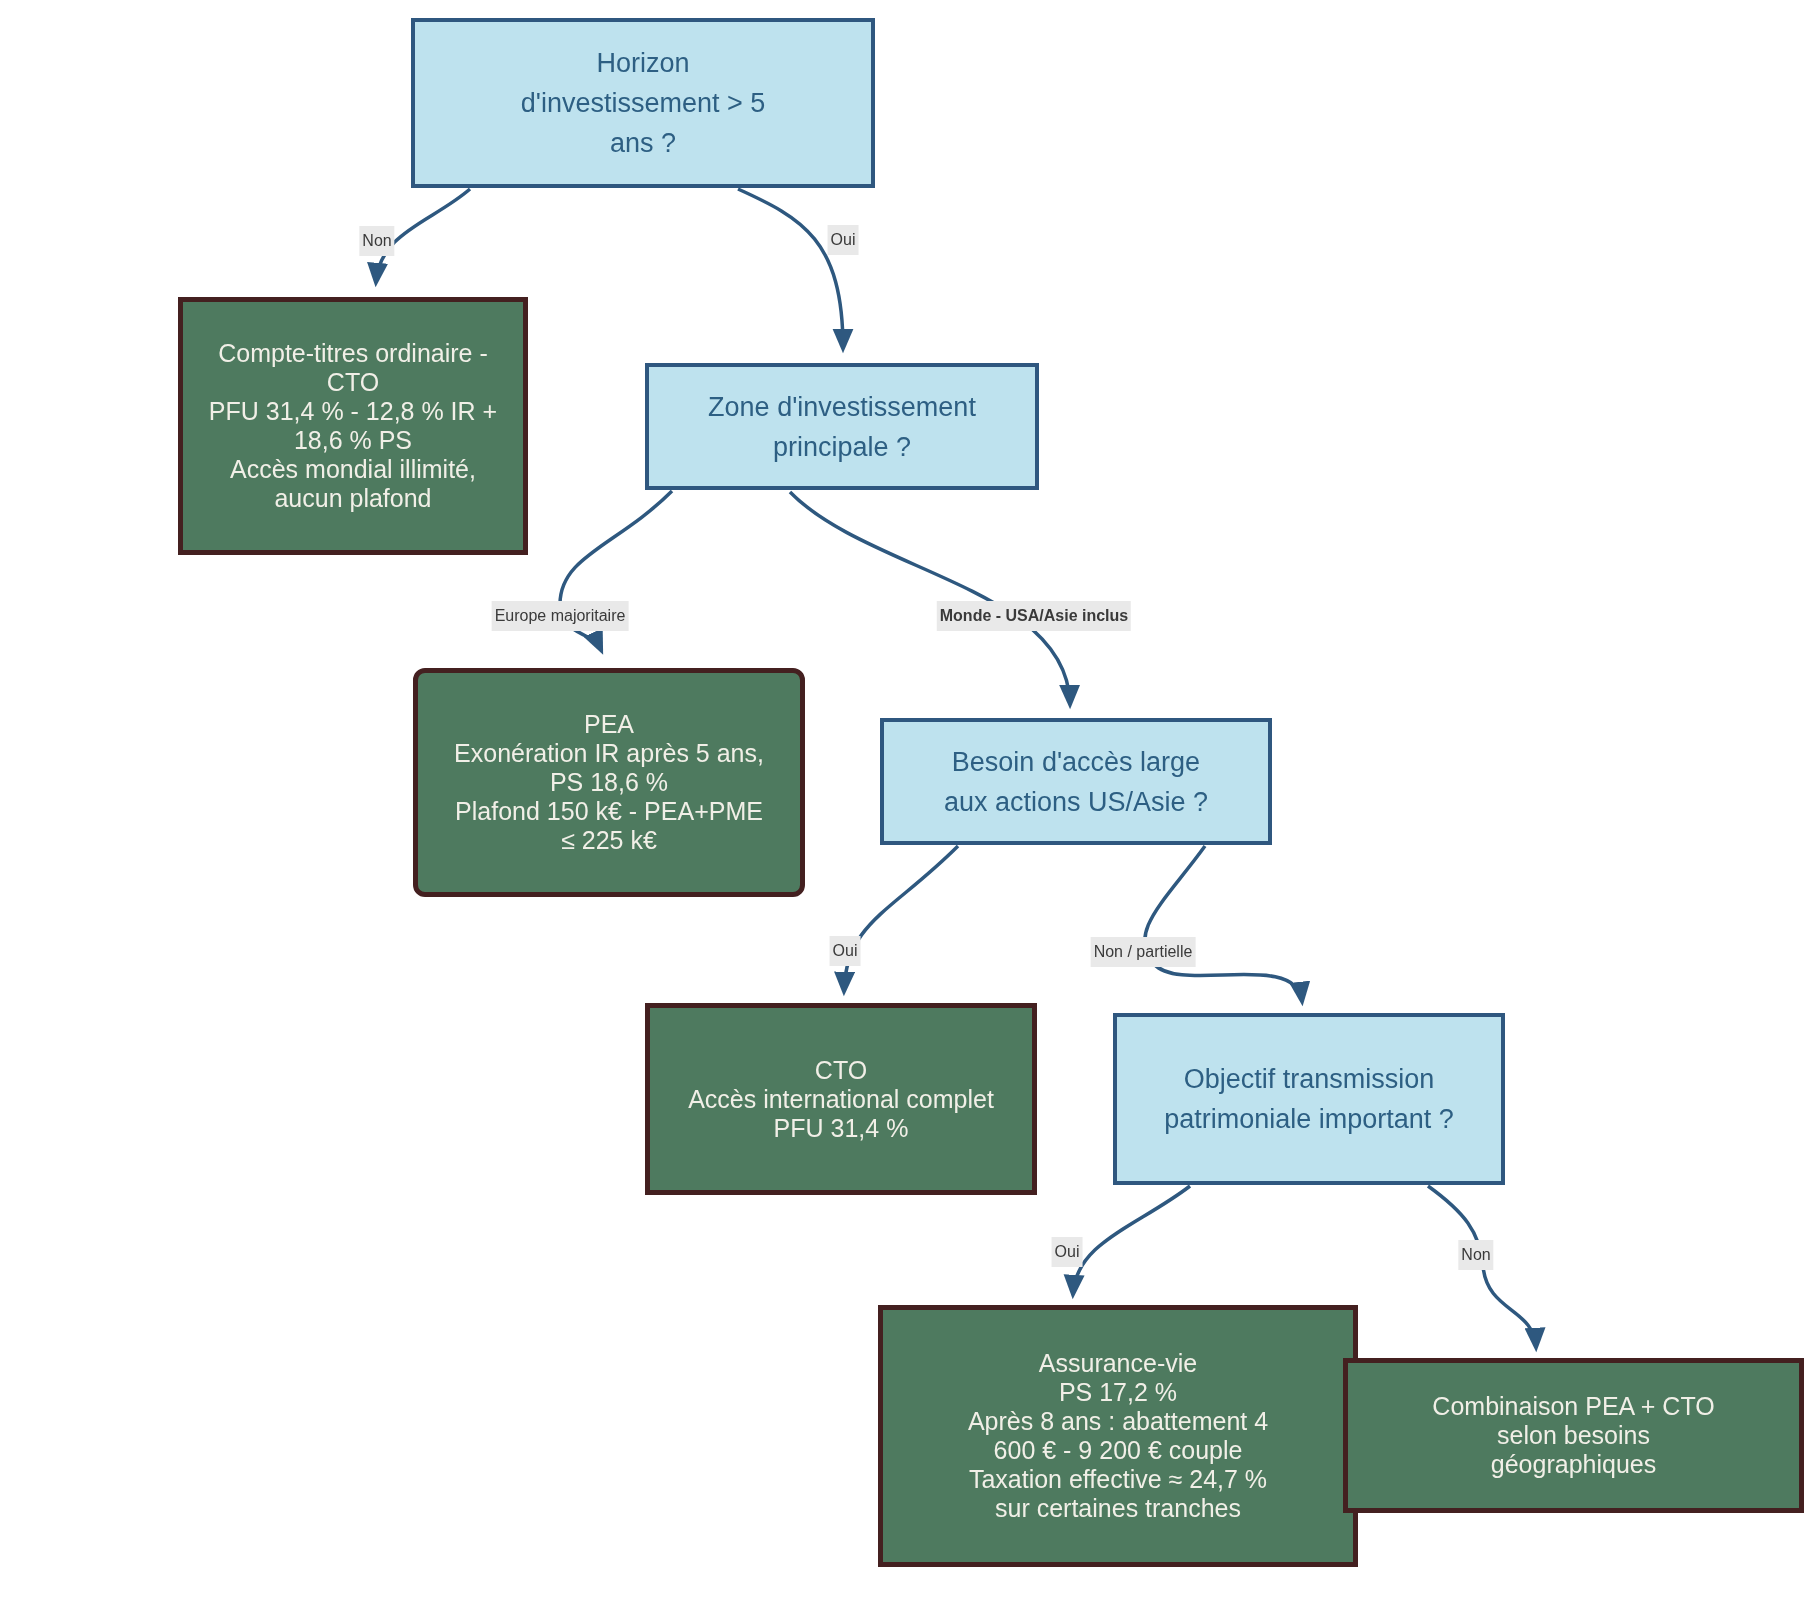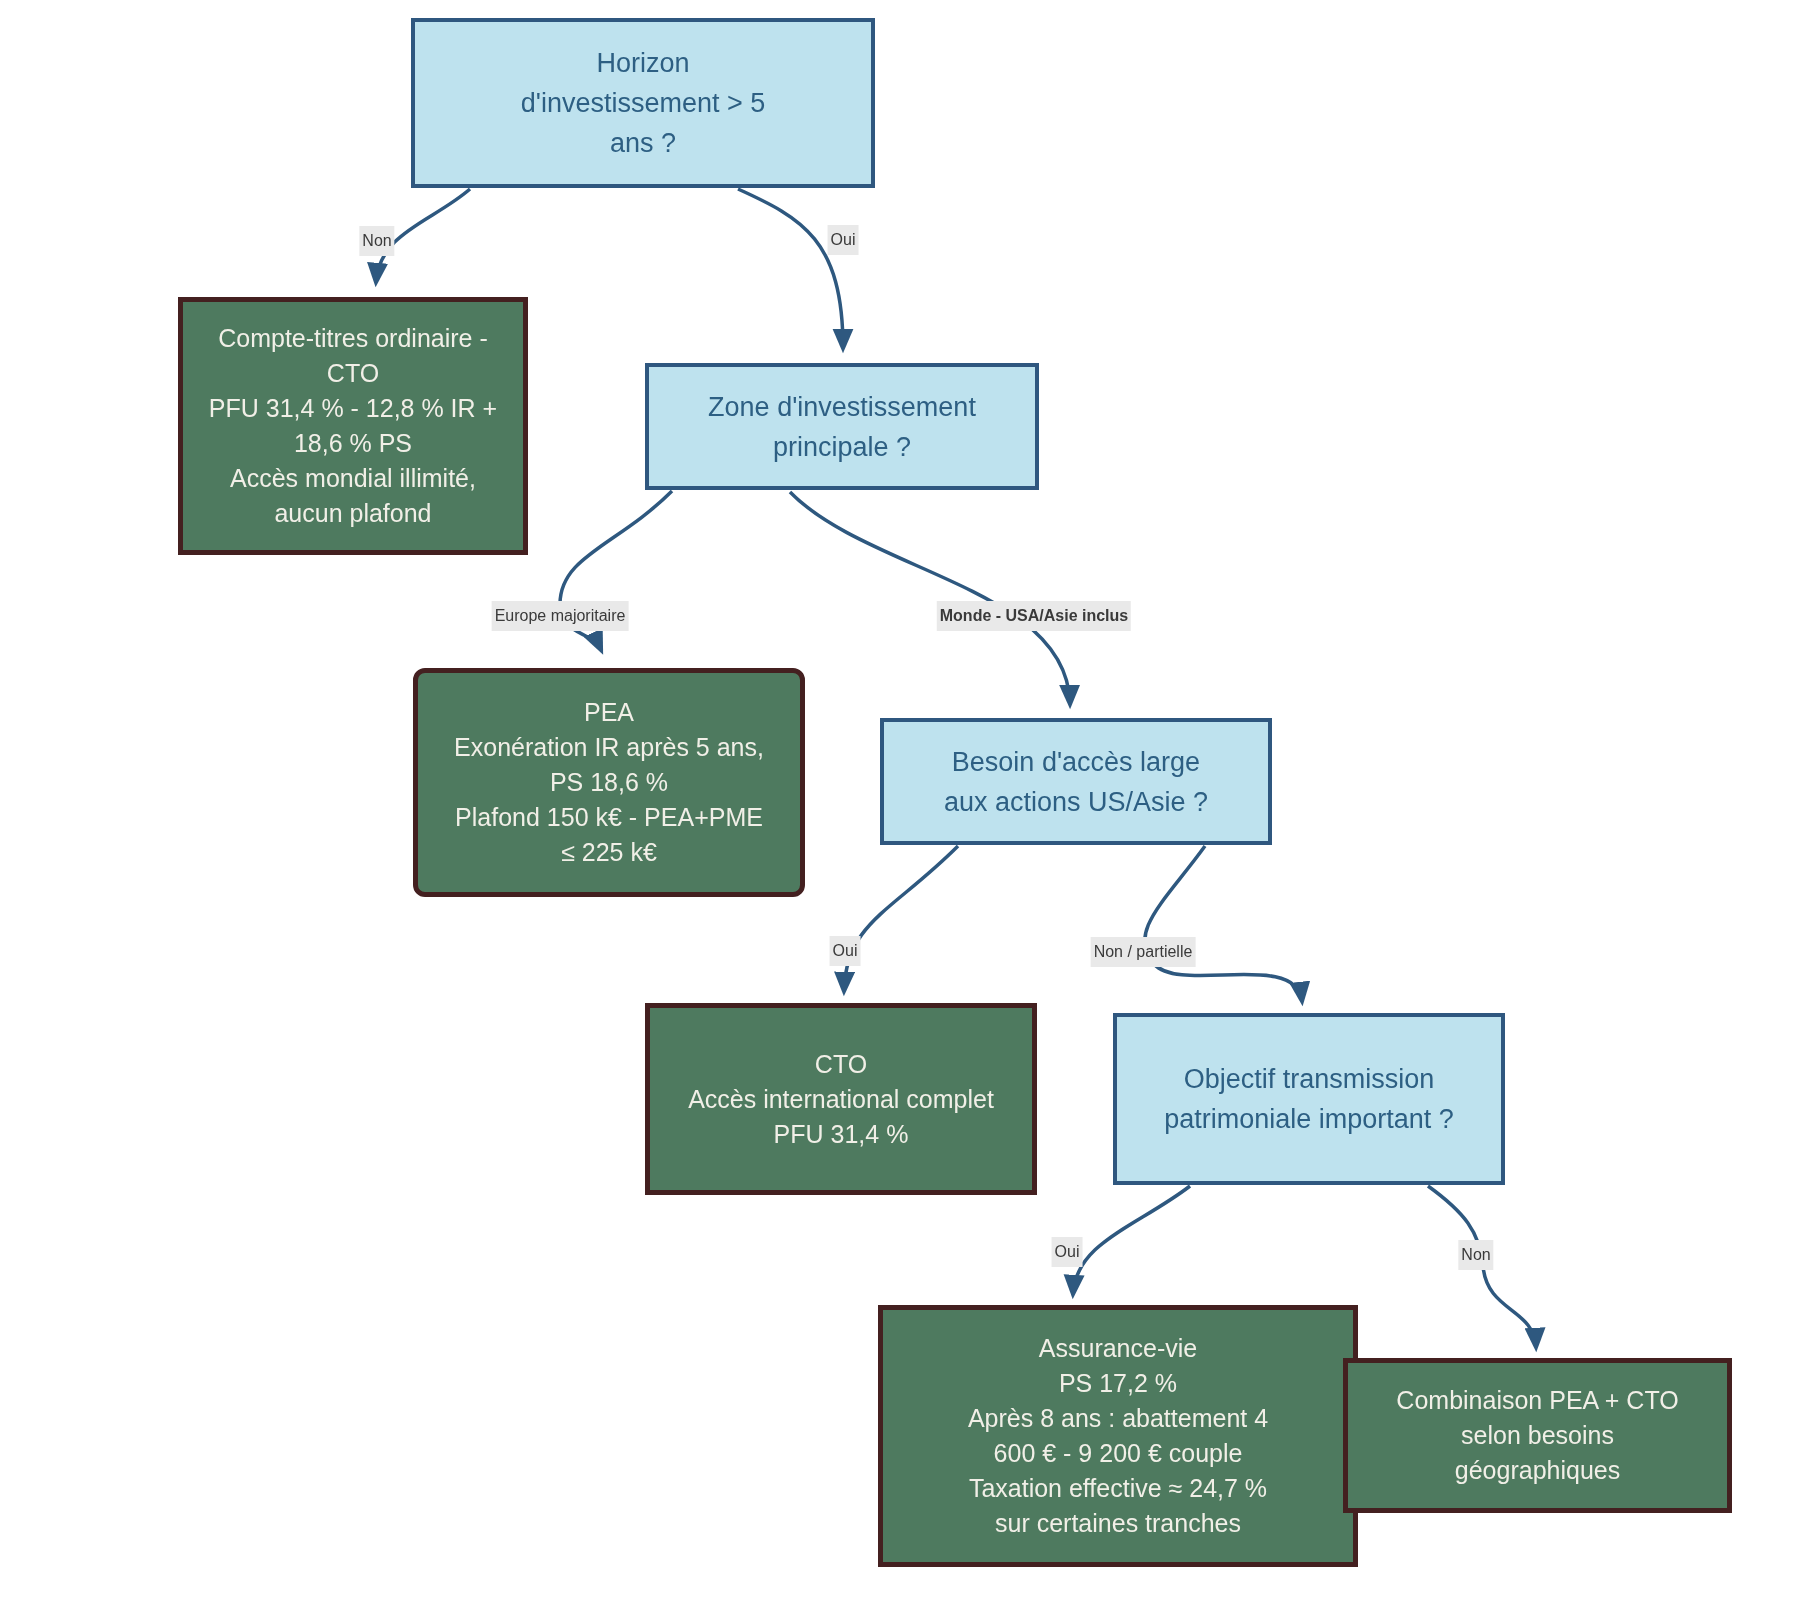--- a/index.html
+++ b/index.html
@@ -18,21 +18,21 @@
   .node.question {
     background:var(--question-fill);
     border:4px solid var(--question-border);
     color:var(--question-text);
     font-size:27px; line-height:40px; padding:8px 16px;
   }
   .node.outcome {
     background:var(--outcome-fill);
     border:5px solid var(--outcome-border);
     color:var(--outcome-text);
-    font-size:25px; line-height:35px; padding:10px 12px;
+    font-size:25px; line-height:29px; padding:10px 12px;
   }
   .edge-label {
     position:absolute; z-index:3; transform:translate(-50%,-50%);
     background:var(--edge-label-bg); color:var(--edge-label-text);
     font-size:16px; line-height:26px; padding:2px 3px; white-space:nowrap;
   }
 </style>
 </head>
 <body>
 
@@ -84,21 +84,21 @@
   <div class="node question" style="left:1113px; top:1013px; width:392px; height:172px;">Objectif transmission
 patrimoniale important ?</div>
 
   <div class="node outcome" style="left:878px; top:1305px; width:480px; height:262px;">Assurance-vie
 PS 17,2 %
 Après 8 ans : abattement 4
 600 € - 9 200 € couple
 Taxation effective ≈ 24,7 %
 sur certaines tranches</div>
 
-  <div class="node outcome" style="left:1343px; top:1358px; width:389px; height:155px;">Combinaison PEA + CTO
+  <div class="node outcome" style="left:1343px; top:1358px; width:461px; height:155px;">Combinaison PEA + CTO
 selon besoins
 géographiques</div>
 
   <div class="edge-label" style="left:377px; top:241px;">Non</div>
   <div class="edge-label" style="left:843px; top:240px;">Oui</div>
   <div class="edge-label" style="left:560px; top:616px;">Europe majoritaire</div>
   <div class="edge-label" style="left:1034px; top:616px;font-weight:bold;">Monde - USA/Asie inclus</div>
   <div class="edge-label" style="left:845px; top:951px;">Oui</div>
   <div class="edge-label" style="left:1143px; top:952px;">Non / partielle</div>
   <div class="edge-label" style="left:1067px; top:1252px;">Oui</div>

